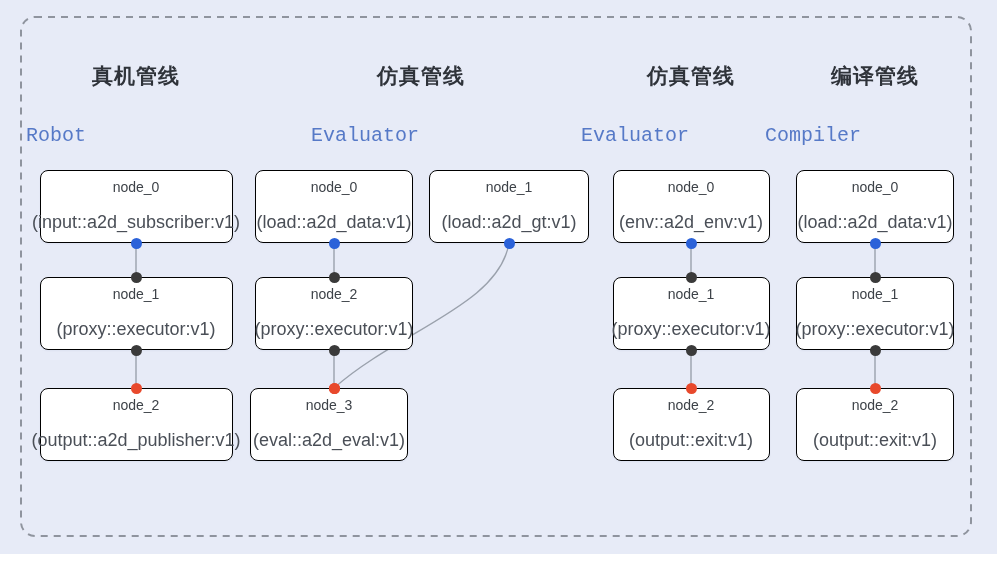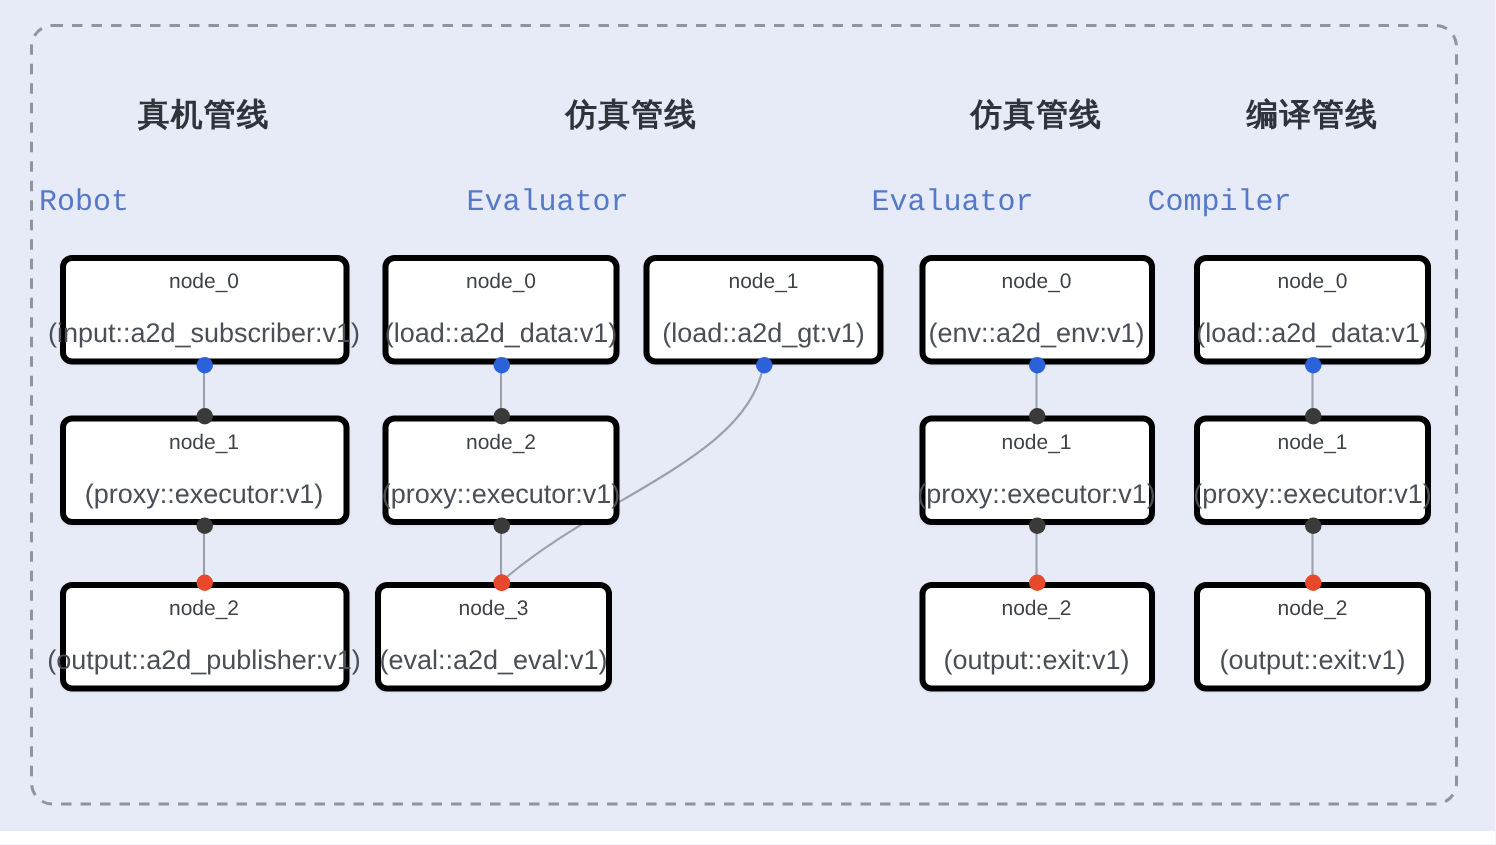--- a/index.html
+++ b/index.html
@@ -13,21 +13,21 @@
   .hdr-zh{
     position:absolute;top:62px;width:220px;margin-left:-110px;text-align:center;
     font-size:21px;font-weight:bold;color:#2f333a;letter-spacing:1px;z-index:2;
   }
   .hdr-en{
     position:absolute;top:124px;width:220px;margin-left:-110px;text-align:left;
     font-size:20px;color:#5679c7;z-index:2;font-family:Liberation Mono, monospace;
   }
   .node{
     position:absolute;height:73px;background:#ffffff;
-    border:4px solid #000000;border-radius:8px;box-sizing:border-box;
+    border:1px solid #000000;border-radius:8px;box-sizing:border-box;
     display:flex;flex-direction:column;align-items:center;justify-content:center;
     gap:17px;z-index:2;box-shadow:0 1px 2px rgba(40,60,110,0.05);
   }
   .node-title{font-size:14px;color:#3d4248;line-height:1.1;}
   .node-sub{font-size:18px;color:#4a4f57;line-height:1.1;}
   .port{
     position:absolute;width:11px;height:11px;border-radius:50%;
     margin:-5.5px 0 0 -5.5px;z-index:3;
   }
 </style>

